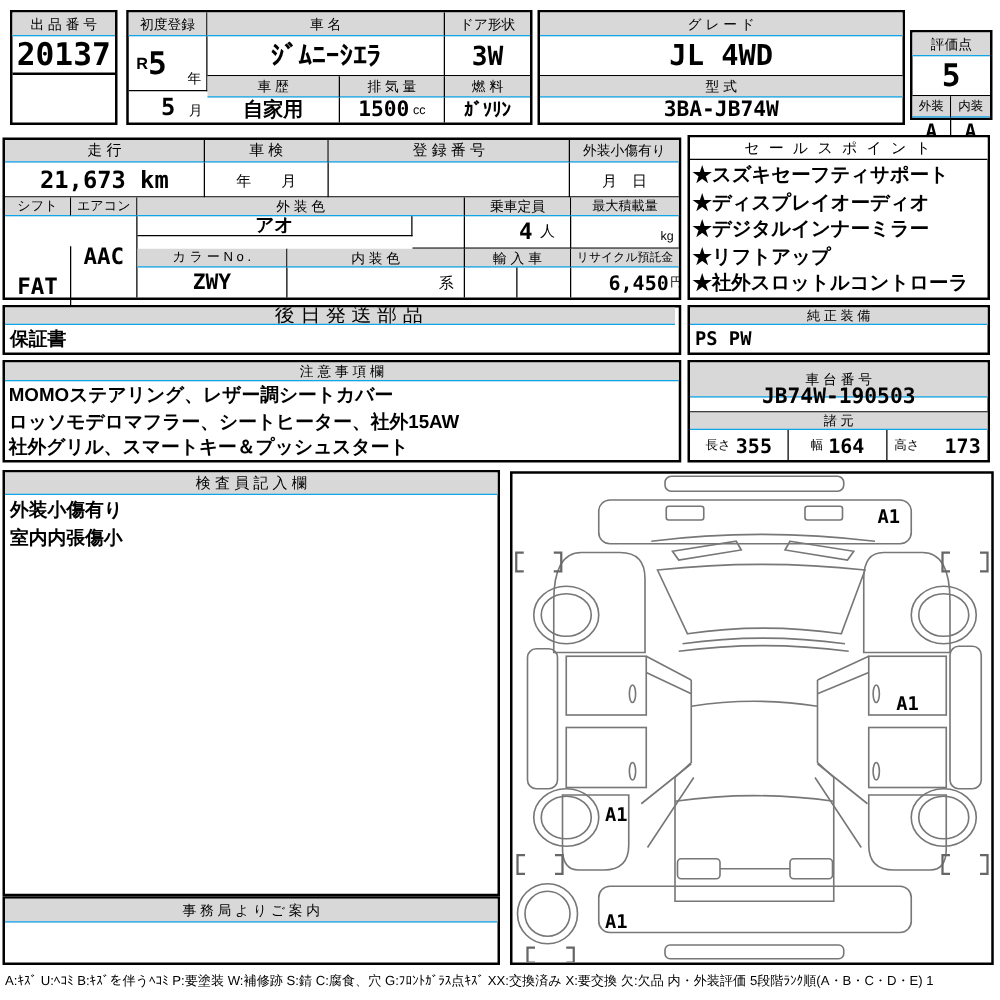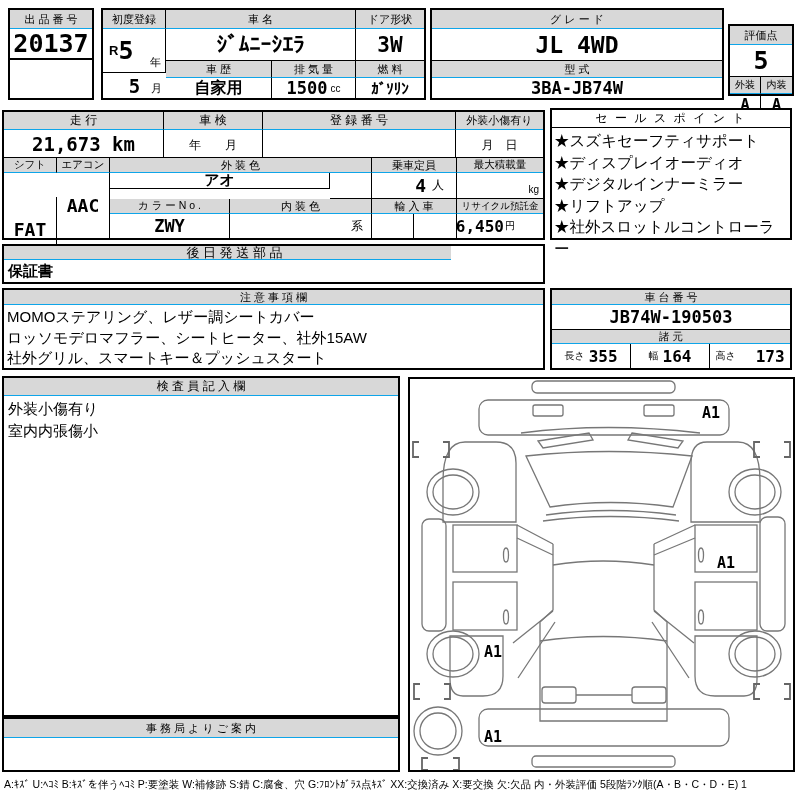--- a/index.html
+++ b/index.html
@@ -12,21 +12,21 @@
   .whdr{background:#fff;font-size:12px;border-bottom:1px solid #000;letter-spacing:2px;}
   .br{border-right:1px solid #000;}
   .bb{border-bottom:1px solid #000;}
   .bb2{border-bottom:2px solid #000;}
   .bold{font-weight:bold;}
   .mono{font-family:"DejaVu Sans Mono","Liberation Mono",monospace;}
   .left{justify-content:flex-start;}
   .right{justify-content:flex-end;}
   .bottom{align-items:flex-end;}
   .lines{position:absolute;box-sizing:border-box;}
-  .lines div{font-weight:normal;}
+  .lines div{font-weight:bold;}
   .legend{position:absolute;font-size:10.5px;white-space:nowrap;}
   .unit{font-weight:normal;}
   svg text{font-family:"DejaVu Sans Mono",monospace;font-weight:bold;font-size:15px;fill:#000;}
 </style>
 </head>
 <body>
 
 <div class="sheet">
 
   <div class="box" style="left:8px;top:8px;width:86px;height:92px;">
@@ -105,52 +105,56 @@
 
     <div class="cell hdr br" style="left:106px;top:87px;width:120px;height:15px;font-size:10.5px;">カ ラ ー N o .</div>
     <div class="cell hdr br" style="left:226px;top:87px;width:142px;height:15px;">内 装 色</div>
     <div class="cell hdr br" style="left:368px;top:87px;width:85px;height:15px;">輸 入 車</div>
     <div class="cell hdr" style="left:453px;top:87px;width:86px;height:15px;font-size:9.5px;">リサイクル預託金</div>
 
     <div class="cell br bold mono" style="left:106px;top:102px;width:120px;height:24px;font-size:17px;">ZWY</div>
     <div class="cell br right" style="left:226px;top:102px;width:142px;height:24px;font-size:12px;padding-right:8px;">系</div>
     <div class="cell br" style="left:368px;top:102px;width:42px;height:24px;"></div>
     <div class="cell br" style="left:410px;top:102px;width:43px;height:24px;"></div>
-    <div class="cell right" style="left:428px;top:102px;width:86px;height:24px;padding-right:3px;">
+    <div class="cell right" style="left:459px;top:102px;width:86px;height:24px;padding-right:3px;">
       <span class="bold mono" style="font-size:16px;">6,450</span>
       <span class="unit" style="font-size:10px;margin-left:1px;">円</span>
     </div>
   </div>
 
   <div class="box" style="left:550px;top:108px;width:242px;height:132px;">
     <div class="cell whdr" style="left:0;top:0;width:238px;height:18px;">セ ー ル ス ポ イ ン ト</div>
     <div class="lines" style="left:2px;top:20px;width:234px;font-size:15.5px;line-height:21.5px;">
       <div>★スズキセーフティサポート</div>
       <div>★ディスプレイオーディオ</div>
       <div>★デジタルインナーミラー</div>
       <div>★リフトアップ</div>
       <div>★社外スロットルコントローラー</div>
     </div>
   </div>
 
   <div class="box" style="left:2px;top:244px;width:543px;height:40px;">
-    <div class="cell hdr" style="left:0;top:0;width:447px;height:14px;font-size:13px;padding-left:14px;">後 日 発 送 部 品</div>
+    <div class="cell hdr" style="left:0;top:0;width:536px;height:14px;font-size:16px;padding-left:14px;">後 日 発 送 部 品</div>
     <div class="cell bold left" style="left:0;top:14px;width:539px;height:22px;font-size:15px;padding-left:4px;">保証書</div>
+  </div>
+  <div class="box" style="left:550px;top:244px;width:242px;height:40px;">
+    <div class="cell hdr" style="left:0;top:0;width:238px;height:14px;font-size:10.5px;">純 正 装 備</div>
+    <div class="cell bold left mono" style="left:0;top:14px;width:238px;height:22px;font-size:15px;padding-left:4px;">PS PW</div>
   </div>
 
   <div class="box" style="left:2px;top:288px;width:543px;height:82px;">
     <div class="cell hdr" style="left:0;top:0;width:539px;height:15px;">注 意 事 項 欄</div>
     <div class="lines" style="left:3px;top:17px;width:533px;font-size:15px;line-height:20.5px;">
       <div>MOMOステアリング、レザー調シートカバー</div>
       <div>ロッソモデロマフラー、シートヒーター、社外15AW</div>
       <div>社外グリル、スマートキー＆プッシュスタート</div>
     </div>
   </div>
   <div class="box" style="left:550px;top:288px;width:242px;height:82px;">
-    <div class="cell hdr" style="left:0;top:0;width:238px;height:15px;text-align:center;">車 台 番 号</div>
+    <div class="cell hdr" style="left:0;top:0;width:238px;height:28px;text-align:center;">車 台 番 号</div>
     <div class="cell bb bold mono" style="left:0;top:15px;width:238px;height:25px;font-size:17px;">JB74W-190503</div>
     <div class="cell hdr" style="left:0;top:40px;width:238px;height:14px;font-size:10.5px;">諸 元</div>
     <div class="cell br" style="left:0;top:54px;width:79px;height:24px;">
       <span class="unit" style="font-size:10px;margin-right:4px;">長さ</span>
       <span class="bold mono" style="font-size:16px;">355</span>
     </div>
     <div class="cell br" style="left:79px;top:54px;width:79px;height:24px;">
       <span class="unit" style="font-size:10px;margin-right:4px;">幅</span>
       <span class="bold mono" style="font-size:16px;">164</span>
     </div>

